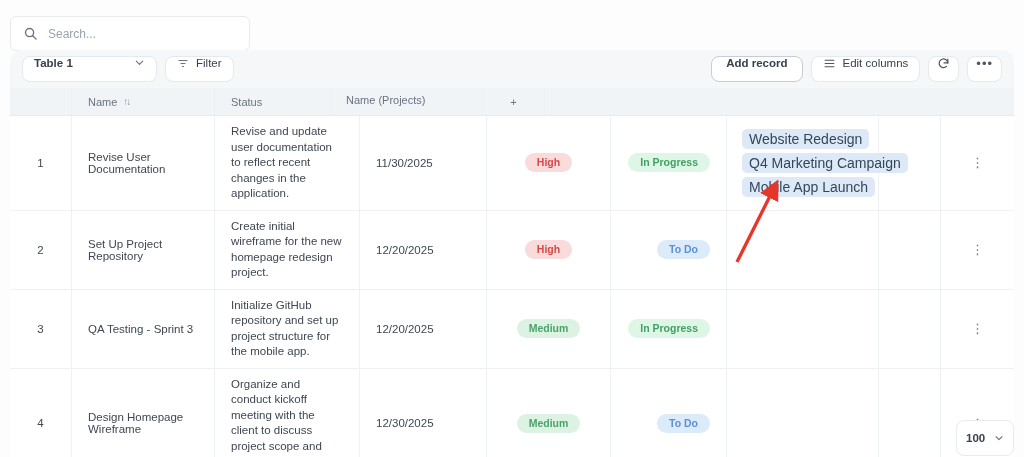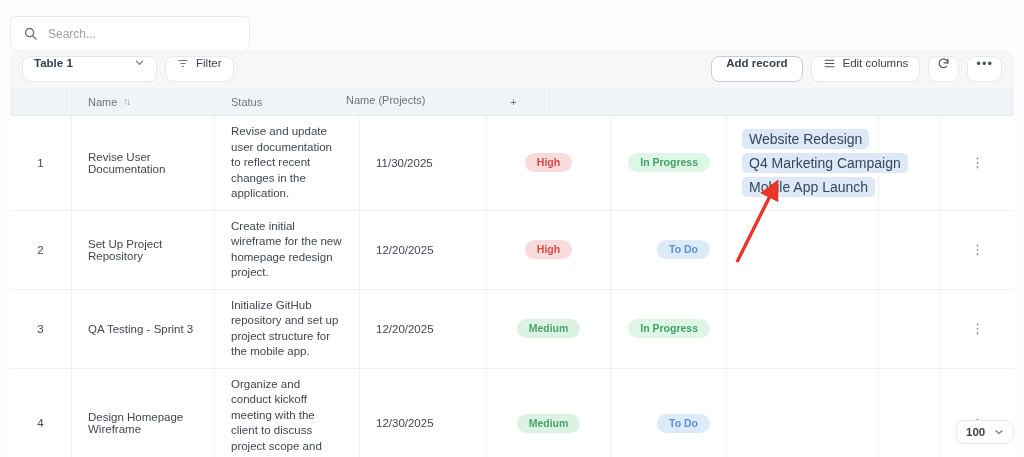--- a/index.html
+++ b/index.html
@@ -96,21 +96,21 @@
   .pill--todo        { background: var(--status-todo-bg);        color: var(--status-todo-text); }
   .project-pill {
     display: inline-block; border-radius: 5px;
     background: var(--project-pill-bg); color: var(--project-pill-text);
     padding: 2px 7px; font-size: 14px; white-space: nowrap;
   }
 
   
   .page-size {
     position: absolute; right: 10px; top: 420px;
-    width: 58px; height: 24px;
+    width: 58px; height: 36px;
     background: #ffffff; border: 1px solid #e7eaee; border-radius: 8px;
     display: flex; align-items: center; justify-content: space-between;
     padding: 0 9px; font-size: 11.5px; font-weight: 700; color: #374151;
     cursor: pointer;
   }
 
   
   .arrow-overlay {
     position: absolute; left: 0; top: 0; width: 1024px; height: 457px;
     pointer-events: none;

